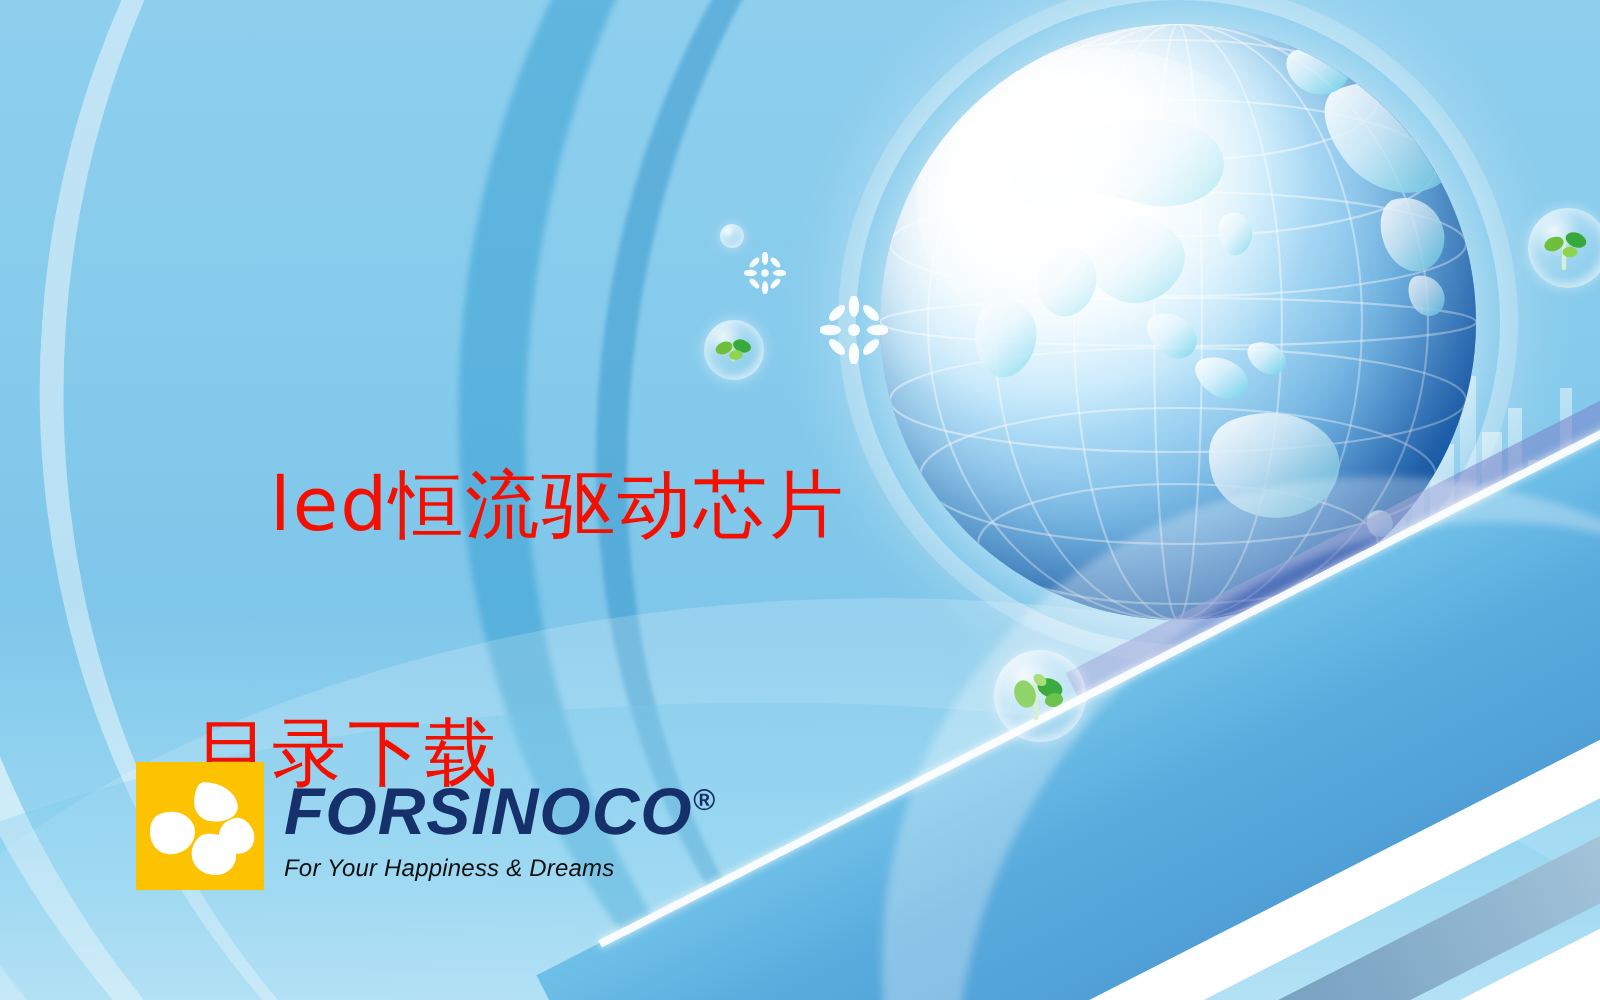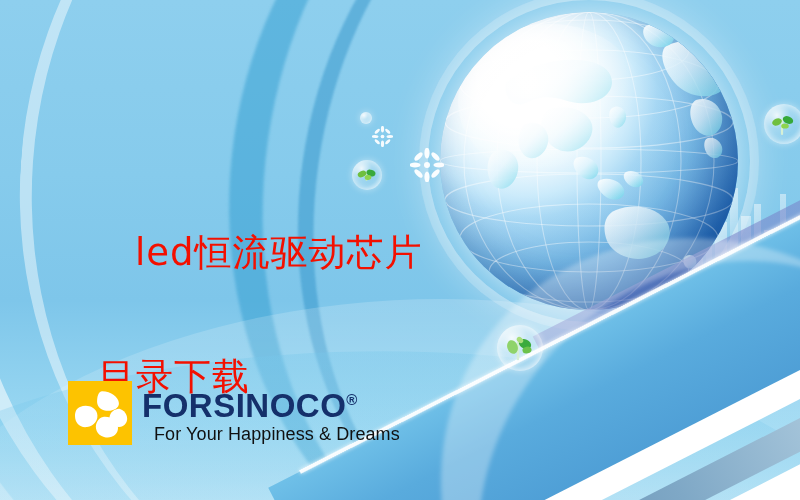--- a/index.html
+++ b/index.html
@@ -153,36 +153,36 @@
     position:absolute;left:84px;top:160px;
     color:#f31000;
     font-family:"DejaVu Sans","Liberation Sans",sans-serif;
     font-size:37px;line-height:62px;font-weight:400;
     letter-spacing:1px;
     white-space:pre;
   }
   #headline .l2{display:block;padding-left:14px;}
 
   
-  #logo{position:absolute;left:68px;top:381px;display:flex;align-items:flex-start;}
+  #logo{position:absolute;left:68px;top:381px;display:flex;align-items:center;font-style:italic;}
   #logo-mark{
     width:64px;height:64px;background:#fdc300;position:relative;flex:0 0 auto;
   }
   #logo-mark svg{position:absolute;left:0;top:0;}
   #logo-text{margin-left:10px;padding-top:2px;}
   #logo-name{
     font-family:"Liberation Sans",sans-serif;
     font-weight:bold;font-size:33px;line-height:34px;
     color:#15306b;letter-spacing:0.5px;white-space:nowrap;
   }
   #logo-name sup{font-size:15px;vertical-align:super;font-weight:bold;}
   #logo-tag{
     font-family:"Liberation Sans",sans-serif;
-    font-size:18px;line-height:20px;color:#101010;
-    letter-spacing:0.1px;white-space:nowrap;margin-top:1px;margin-left:12px;
+    font-size:12px;line-height:20px;color:#101010;
+    letter-spacing:0.1px;white-space:nowrap;margin-top:1px;
   }
 </style>
 </head>
 <body>
 
 <div id="banner">
 
   <div class="arc arc1"></div>
   <div class="arc arc2"></div>
   <div class="arc arc3"></div>

